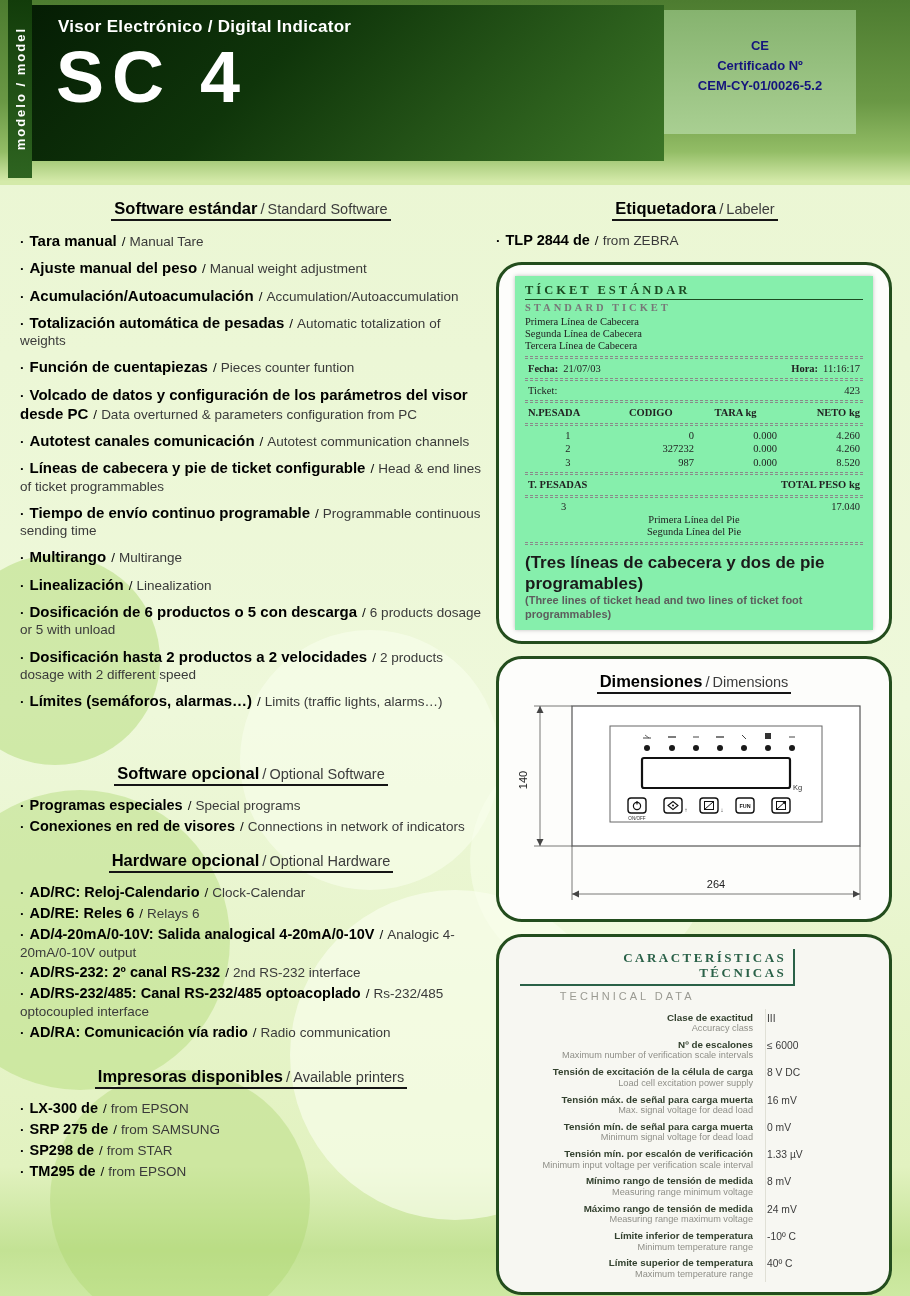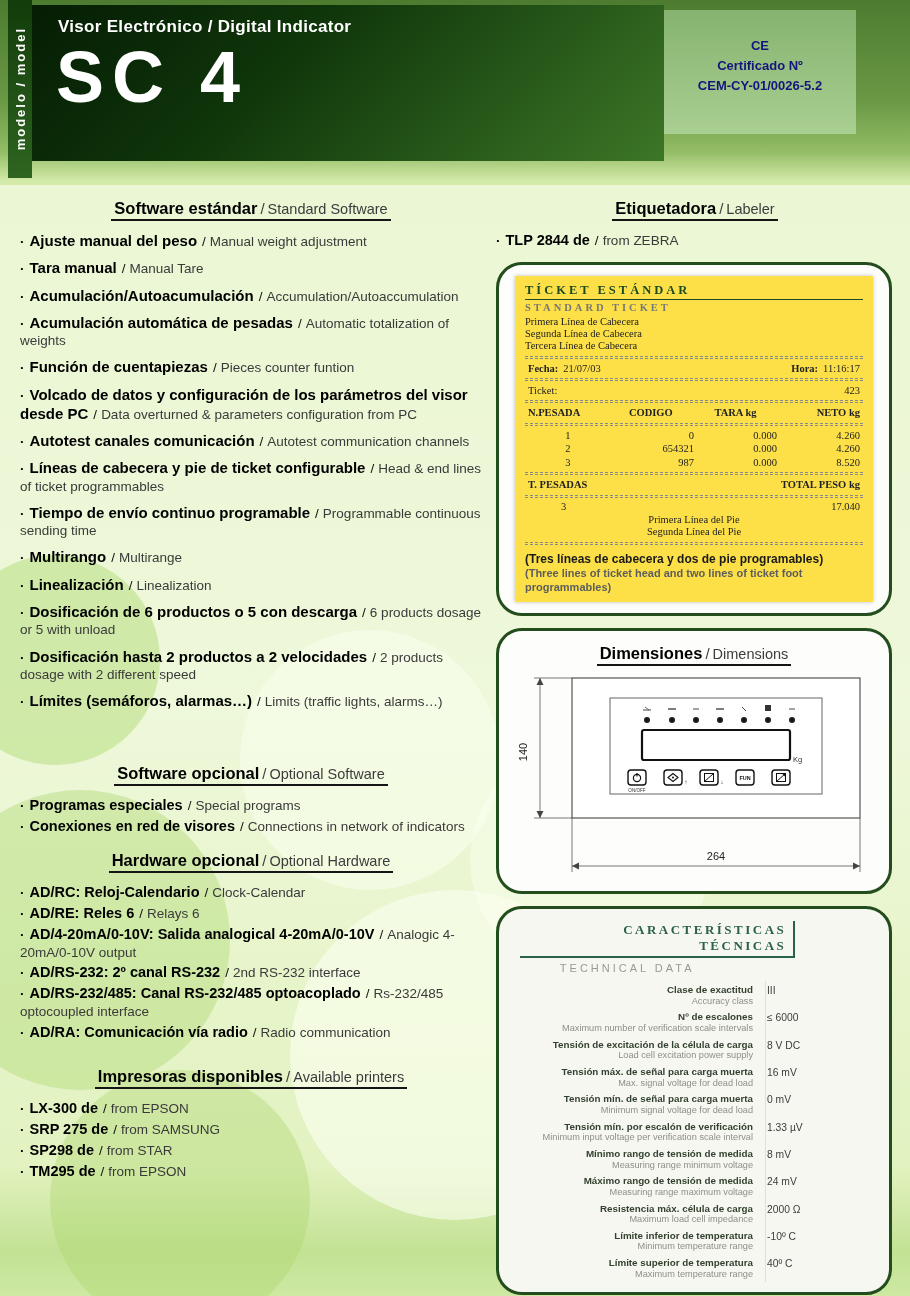--- a/index.html
+++ b/index.html
@@ -54,40 +54,40 @@
   .list.tight .li b.es { font-size:14.5px; }
   .mt-opt-sw { margin-top:54px; }
   .mt-opt-hw { margin-top:15px; }
   .mt-printers { margin-top:26px; }
 
   
   .card { border:3px solid #234d1d; border-radius:26px; background:#fdfdfb;
           width:396px; margin:12px 0 0 2px; padding:9px 11px; position:relative; }
 
   
-  .ticket-paper { width:358px; margin:2px auto; background:#fde047; box-shadow:0 0 4px rgba(0,0,0,.25);
+  .ticket-paper { width:358px; margin:2px auto; background:#86efac; box-shadow:0 0 4px rgba(0,0,0,.25);
                   padding:7px 10px 8px; font-family:"Liberation Serif", serif; font-size:10.5px; color:#222; }
   .tkt-title { color:#1c4a22; font-weight:bold; letter-spacing:3px; font-size:12.5px;
                border-bottom:1.5px solid #1c4a22; padding-bottom:1px; }
   .tkt-sub { color:#777; font-weight:bold; letter-spacing:3px; font-size:10.5px; margin:2px 0 3px; }
   .tkt-center { text-align:left; line-height:1.18; }
   .sep2 { border-top:1px dashed #8a8a8a; border-bottom:1px dashed #8a8a8a; height:3px; margin:3px 0; }
   .tkt-row { display:flex; justify-content:space-between; padding:0 3px; line-height:1.25;gap:48px; }
   .tkt-row .sp { margin-left:5px; }
   .tkt-row.strong { font-weight:bold; }
   .tkt-cols, .tkt-data { display:grid; grid-template-columns:24% 26% 25% 25%; padding:0 3px; line-height:1.3; }
   .tkt-cols span { font-weight:bold; }
   .tkt-cols span:nth-child(1) { text-align:left; }
   .tkt-cols span:nth-child(2), .tkt-cols span:nth-child(3) { text-align:center; }
   .tkt-cols span:nth-child(4) { text-align:right; }
   .tkt-data span:nth-child(1) { text-align:center; }
   .tkt-data span:nth-child(2), .tkt-data span:nth-child(3), .tkt-data span:nth-child(4) { text-align:right; }
   .tkt-totals { display:flex; justify-content:space-between; padding:0 3px 0 36px; }
   .tkt-foot { text-align:center; line-height:1.2; margin:2px 0; }
-  .tkt-note-es { font-family:"Liberation Sans", sans-serif; font-weight:bold; font-size:12px; color:#1a1a1a; margin-top:7px; line-height:1.25; }
+  .tkt-note-es { font-family:"Liberation Sans", sans-serif; font-weight:bold; font-size:17px; color:#1a1a1a; margin-top:7px; line-height:1.25; }
   .tkt-note-en { font-family:"Liberation Sans", sans-serif; font-weight:bold; font-size:11px; color:#5d5d5d; line-height:1.25; }
 
   
   .dim-svg { display:block; width:372px; margin:2px auto 0; }
 
   
   .tech-card { padding:12px 14px 10px; background:#f7f7f2; }
   .tech-head { display:flex; justify-content:flex-end; border-bottom:2px solid #2a6148; width:76%; margin-left:2%; }
   .th-es { text-align:right; color:#2a6148; font-family:"Liberation Serif", serif; font-weight:bold;
            letter-spacing:2.5px; font-size:13px; line-height:1.2; border-right:2.5px solid #2a6148; padding:1px 7px 3px 0; }
@@ -130,24 +130,24 @@
 
   <main>
 
     <div class="col-left">
 
       <section>
         <h2 class="sect"><span class="hwrap">
           <span class="h-es">Software estándar</span><span class="h-sep">/</span><span class="h-en">Standard Software</span>
         </span></h2>
         <div class="list">
+            <div class="li"><span class="bullet">·</span><b class="es">Tara manual</b><span class="sep">/</span><span class="en">Manual Tare</span></div>
             <div class="li"><span class="bullet">·</span><b class="es">Ajuste manual del peso</b><span class="sep">/</span><span class="en">Manual weight adjustment</span></div>
-            <div class="li"><span class="bullet">·</span><b class="es">Tara manual</b><span class="sep">/</span><span class="en">Manual Tare</span></div>
             <div class="li"><span class="bullet">·</span><b class="es">Acumulación/Autoacumulación</b><span class="sep">/</span><span class="en">Accumulation/Autoaccumulation</span></div>
-            <div class="li"><span class="bullet">·</span><b class="es">Acumulación automática de pesadas</b><span class="sep">/</span><span class="en">Automatic totalization of weights</span></div>
+            <div class="li"><span class="bullet">·</span><b class="es">Totalización automática de pesadas</b><span class="sep">/</span><span class="en">Automatic totalization of weights</span></div>
             <div class="li"><span class="bullet">·</span><b class="es">Función de cuentapiezas</b><span class="sep">/</span><span class="en">Pieces counter funtion</span></div>
             <div class="li"><span class="bullet">·</span><b class="es">Volcado de datos y configuración de los parámetros del visor desde PC</b><span class="sep">/</span><span class="en">Data overturned &amp; parameters configuration from PC</span></div>
             <div class="li"><span class="bullet">·</span><b class="es">Autotest canales comunicación</b><span class="sep">/</span><span class="en">Autotest communication channels</span></div>
             <div class="li"><span class="bullet">·</span><b class="es">Líneas de cabecera y pie de ticket configurable</b><span class="sep">/</span><span class="en">Head &amp;  end lines of ticket programmables</span></div>
             <div class="li"><span class="bullet">·</span><b class="es">Tiempo de envío continuo programable</b><span class="sep">/</span><span class="en">Programmable continuous sending time</span></div>
             <div class="li"><span class="bullet">·</span><b class="es">Multirango</b><span class="sep">/</span><span class="en">Multirange</span></div>
             <div class="li"><span class="bullet">·</span><b class="es">Linealización</b><span class="sep">/</span><span class="en">Linealization</span></div>
             <div class="li"><span class="bullet">·</span><b class="es">Dosificación de 6 productos o 5 con descarga</b><span class="sep">/</span><span class="en">6 products dosage or 5 with unload</span></div>
             <div class="li"><span class="bullet">·</span><b class="es">Dosificación hasta 2 productos a 2 velocidades</b><span class="sep">/</span><span class="en">2 products dosage with 2 different speed</span></div>
             <div class="li"><span class="bullet">·</span><b class="es">Límites (semáforos, alarmas…)</b><span class="sep">/</span><span class="en">Limits (traffic lights, alarms…)</span></div>
@@ -232,21 +232,21 @@
           <div class="sep2"></div>
           <div>
               <div class="tkt-data">
               <span>1</span>
               <span>0</span>
               <span>0.000</span>
               <span>4.260</span>
             </div>
               <div class="tkt-data">
               <span>2</span>
-              <span>654321</span>
+              <span>327232</span>
               <span>0.000</span>
               <span>4.260</span>
             </div>
               <div class="tkt-data">
               <span>3</span>
               <span>987</span>
               <span>0.000</span>
               <span>8.520</span>
             </div>
             </div>
@@ -410,27 +410,20 @@
             </div>
               <div class="trow">
               <div class="lab">
                 <span class="es">Máximo rango de tensión de medida</span>
                 <span class="en">Measuring range maximum voltage</span>
               </div>
               <div class="val"><span class="vb"></span><span>24 mV</span></div>
             </div>
               <div class="trow">
               <div class="lab">
-                <span class="es">Resistencia máx. célula de carga</span>
-                <span class="en">Maximum load cell impedance</span>
-              </div>
-              <div class="val"><span class="vb"></span><span>2000 Ω</span></div>
-            </div>
-              <div class="trow">
-              <div class="lab">
                 <span class="es">Límite inferior de temperatura</span>
                 <span class="en">Minimum temperature range</span>
               </div>
               <div class="val"><span class="vb"></span><span>-10º C</span></div>
             </div>
               <div class="trow">
               <div class="lab">
                 <span class="es">Límite superior de temperatura</span>
                 <span class="en">Maximum temperature range</span>
               </div>

